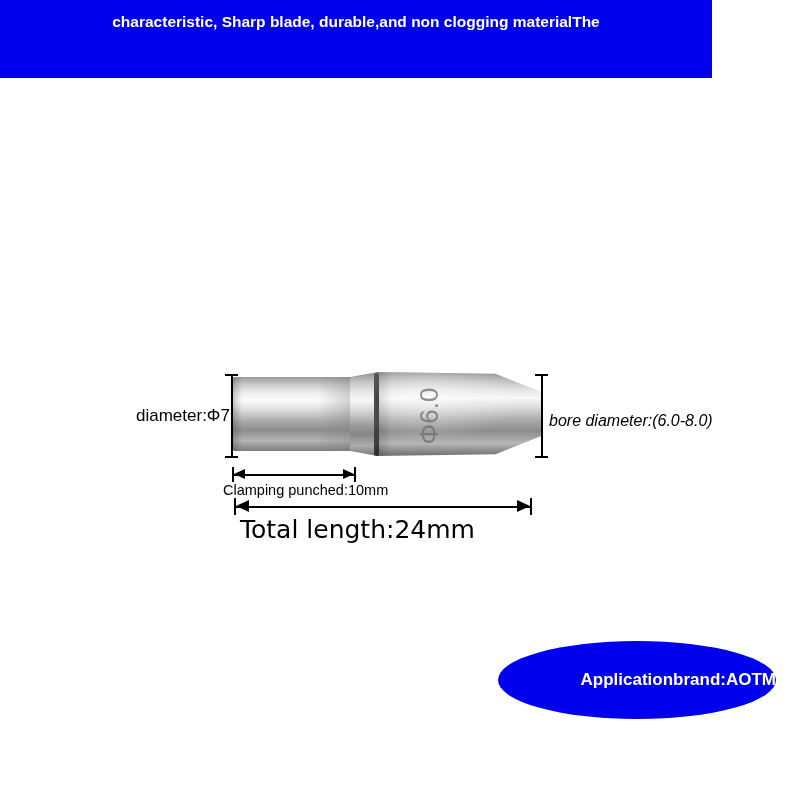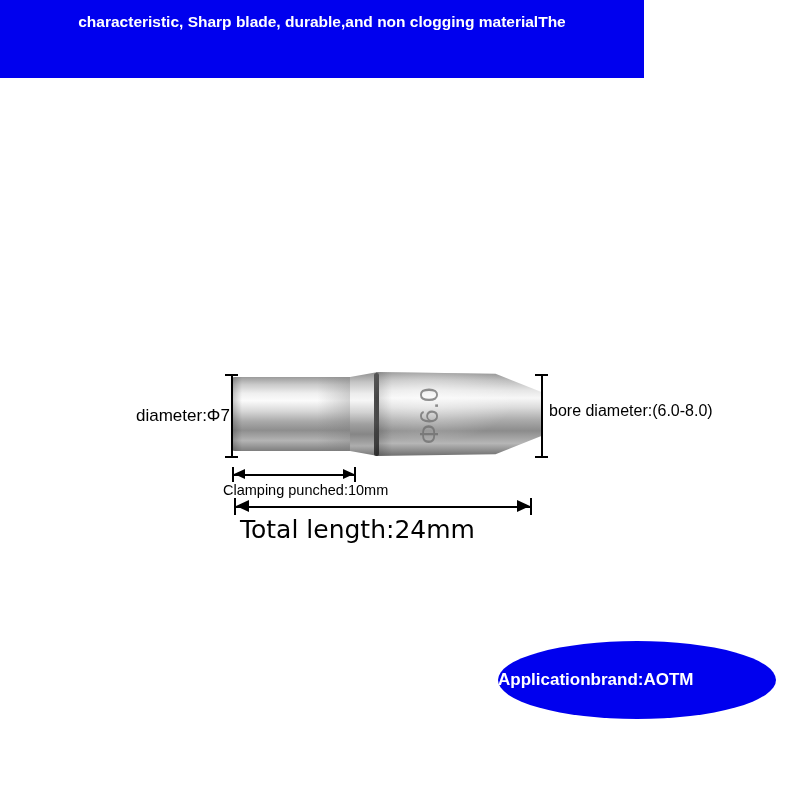--- a/index.html
+++ b/index.html
@@ -13,21 +13,21 @@
     font-family: "Liberation Sans", sans-serif;
     position: relative;
     overflow: hidden;
   }
 
   
   .banner {
     position: absolute;
     left: 0;
     top: 0;
-    width: 644px;
+    width: 712px;
     height: 78px;
     background: #0000ee;
     color: #ffffff;
     font-weight: bold;
     font-size: 15.5px;
     line-height: 28px;
     text-align: center;
     padding-top: 8px;
     box-sizing: border-box;
   }
@@ -197,24 +197,25 @@
     top: 296px;
     width: 1.6px;
     height: 84px;
   }
   .v-right-t { left: 535px; top: 296px; width: 13px; height: 1.6px; }
   .v-right-b { left: 535px; top: 378px; width: 13px; height: 1.6px; }
 
   .label-bore {
     position: absolute;
     left: 549px;
-    top: 324px;
+    top: 334px;
     font-size: 16px;
     color: #000;
     white-space: nowrap;
+    font-style: italic;
   }
 
   
   .h-clamp {
     left: 233px;
     top: 396px;
     width: 123px;
     height: 1.6px;
   }
   .h-clamp-l { left: 232px; top: 389px; width: 1.6px; height: 15px; }
@@ -282,21 +283,21 @@
     top: 641px;
     width: 278px;
     height: 78px;
     background: #0000ee;
     border-radius: 50%;
     color: #ffffff;
     font-size: 17px;
     font-weight: bold;
     display: flex;
     align-items: center;
-    justify-content: flex-start;
+    justify-content: flex-end;
     text-align: center;
   }
 </style>
 </head>
 <body>
 
 <div class="banner">
   <span class="line">characteristic, Sharp blade, durable,and non clogging materialThe</span>
 </div>
 

